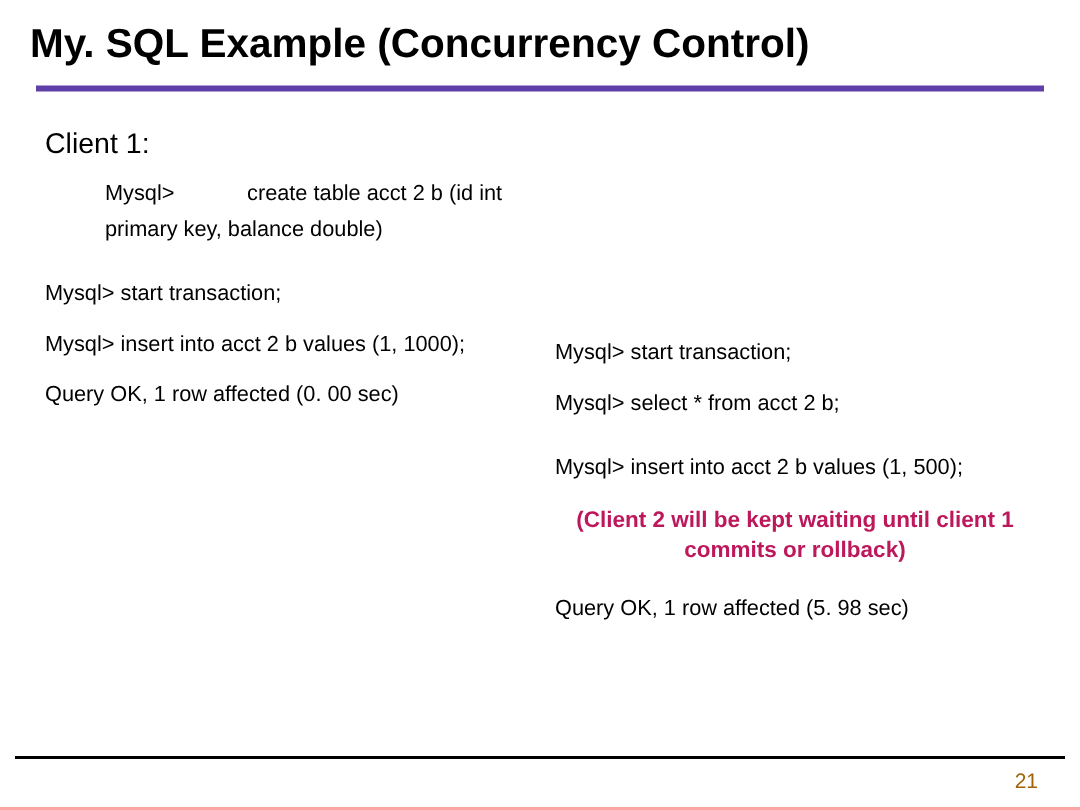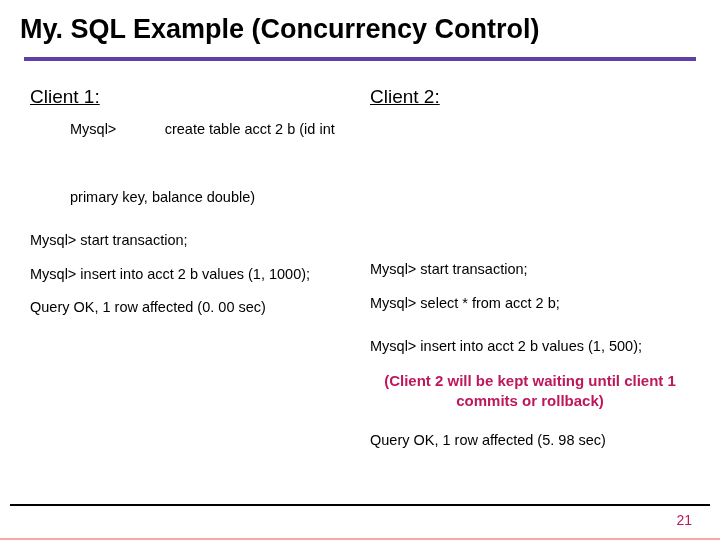--- a/index.html
+++ b/index.html
@@ -16,38 +16,38 @@
   }
   .rule {
     height: 4px; background: #5f3fa8; margin: 6px 24px 0 24px;
   }
   .body {
     position: absolute; left: 30px; right: 30px; top: 86px; bottom: 36px;
     display: flex; gap: 20px;
   }
   .col { flex: 1 1 50%; display: flex; flex-direction: column; }
   .col-heading {
-    font-size: 19px; text-decoration: underline; font-weight: 400; color: #000;
+    font-size: 19px; font-weight: 400; color: #000;
     margin-bottom: 12px;
   }
   .line {
     font-size: 14.5px; line-height: 1.35; color: #000; margin-bottom: 4px;
   }
   .create-line { padding-left: 0; margin-left: 40px; }
-  .create-cont { padding-left: 40px; margin-top: 44px; }
+  .create-cont { padding-left: 40px; }
   .gap-sm { height: 10px; }
   .gap-md { height: 20px; }
   .gap-lg { height: 80px; }
   .gap-xl { height: 130px; }
   .note {
     font-size: 15px; font-weight: 700; color: #be185d; text-align: center;
     padding: 0 8px; line-height: 1.35;
   }
   .slide-num {
-    position: absolute; right: 28px; bottom: 10px; font-size: 14px; color: #be185d;
+    position: absolute; right: 28px; bottom: 10px; font-size: 14px; color: #a16207;
   }
   .bottom-rule {
     position: absolute; left: 10px; right: 10px; bottom: 32px; height: 2px; background: #000;
   }
 </style>
 </head>
 <body>
 
 <div class="slide">
 
@@ -71,21 +71,20 @@
       <div class="line">Mysql&gt; insert into acct 2 b values (1, 1000);</div>
       <div class="gap-sm"></div>
       <div class="line">Query OK, 1 row affected (0. 00 sec)</div>
 
       <div class="gap-xl"></div>
 
       <div class="gap-sm"></div>
     </div>
 
     <div class="col">
-      <div class="col-heading">Client 2:</div>
 
       <div class="gap-lg"></div>
       <div class="gap-md"></div>
       <div class="gap-md"></div>
       <div class="gap-md"></div>
 
       <div class="line">Mysql&gt; start transaction;</div>
       <div class="gap-sm"></div>
       <div class="line">Mysql&gt; select * from acct 2 b;</div>
       <div class="gap-sm"></div>

